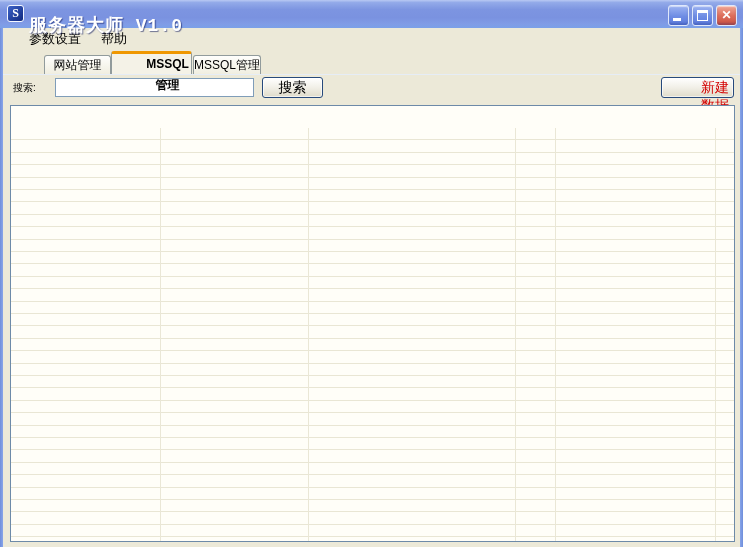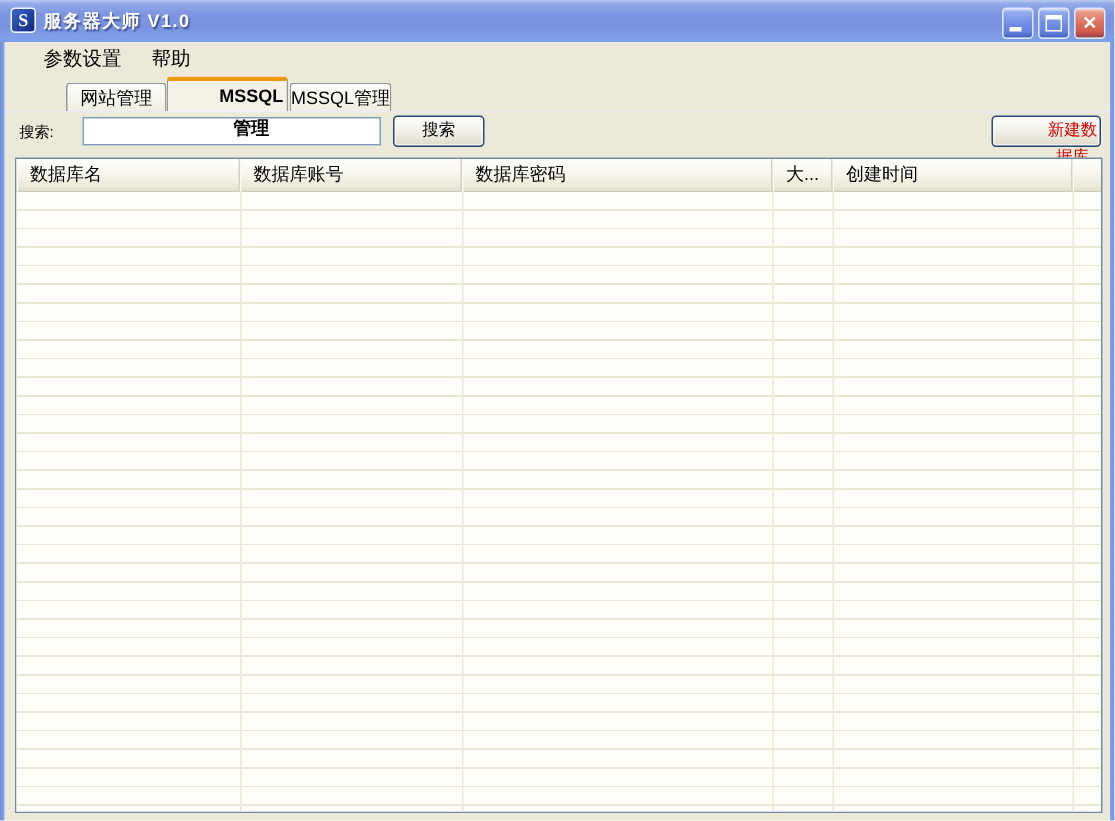--- a/index.html
+++ b/index.html
@@ -22,23 +22,24 @@
     z-index:60;
   }
   .app-icon {
     position:absolute; left:7px; top:5px; width:17px; height:17px;
     background:linear-gradient(135deg,#3d63c8,#10287e);
     border:1px solid #f4f7ff; border-radius:3px;
     color:#fff; font-size:12px; font-weight:bold; text-align:center; line-height:15px;
     font-family:"Liberation Serif", serif;
   }
   .title-text {
-    position:absolute; left:29px; top:0; height:28px; line-height:28px;
-    color:#ffffff; font-size:12px; font-weight:bold; letter-spacing:1px;
+    position:absolute; left:29px; top:12px; height:28px; line-height:28px;
+    color:#ffffff; font-size:18px; font-weight:bold; letter-spacing:1px;
     text-shadow:1px 1px 1px rgba(10,20,90,.55);
+    font-family:Liberation Mono, monospace;
   }
   .win-btn {
     position:absolute; top:5px; width:21px; height:21px; border-radius:3px;
     border:1px solid #dfe8fb;
     box-shadow:inset 0 1px 1px rgba(255,255,255,.55), inset 0 -2px 2px rgba(20,40,120,.25);
   }
   .btn-min  { right:54px; background:linear-gradient(to bottom,#9db3f2,#6e8ce4 55%,#5c7adc); }
   .btn-max  { right:30px; background:linear-gradient(to bottom,#9db3f2,#6e8ce4 55%,#5c7adc); }
   .btn-close{ right:6px;  background:linear-gradient(to bottom,#f0a796,#dd6f5c 50%,#c94f41); }
   .glyph-min { position:absolute; left:4px; bottom:4px; width:8px; height:3px; background:#fff; }
@@ -76,21 +77,21 @@
   .search-input {
     position:absolute; left:55px; top:78px; width:199px; height:19px;
     border:1px solid #7f9db9; background:#ffffff; font-size:12px; padding:0 3px;
     font-family:"Liberation Sans", sans-serif;
   }
   .xp-btn {
     position:absolute; top:77px; height:21px;
     border:1px solid #274a7c; border-radius:3px;
     background:linear-gradient(to bottom,#ffffff,#f2f0e8 48%,#e2dfcf 92%,#d6d2c1);
     box-shadow:inset 0 0 0 1px rgba(255,255,255,.65);
-    font-size:11px; text-align:center; line-height:18px; color:#000; cursor:default;
+    font-size:14px; text-align:center; line-height:18px; color:#000; cursor:default;
     font-family:"Liberation Sans", sans-serif;
   }
   .btn-search { left:262px; width:61px; }
   .btn-newdb  { left:661px; width:73px; color:#d40000;padding-left:35px; }
 
   
   .table {
     position:absolute; left:10px; top:105px; width:725px; height:437px;
     border:1px solid #6d8aa8; background:#fffef8; z-index:3;
   }
@@ -146,28 +147,20 @@
 <div class="tab tab-inactive tab-web">网站管理</div>
 <div class="tab tab-active tab-mssql">MSSQL管理</div>
 <div class="tab tab-inactive tab-mysql">MSSQL管理</div>
 
 <span class="search-label">搜索:</span>
 <input class="search-input" type="text" value="" style="">
 <div class="xp-btn btn-search">搜索</div>
 <div class="xp-btn btn-newdb">新建数据库</div>
 
 <div class="table">
-  <div class="table-header">
-    <div class="hcell hc1">数据库名</div>
-    <div class="hcell hc2">数据库账号</div>
-    <div class="hcell hc3">数据库密码</div>
-    <div class="hcell hc4">大...</div>
-    <div class="hcell hc5">创建时间</div>
-    <div class="hcell hc6"></div>
-  </div>
   <div class="table-body">
     <div class="vline v1"></div>
     <div class="vline v2"></div>
     <div class="vline v3"></div>
     <div class="vline v4"></div>
     <div class="vline v5"></div>
   </div>
 </div>
 
 </body></html>

